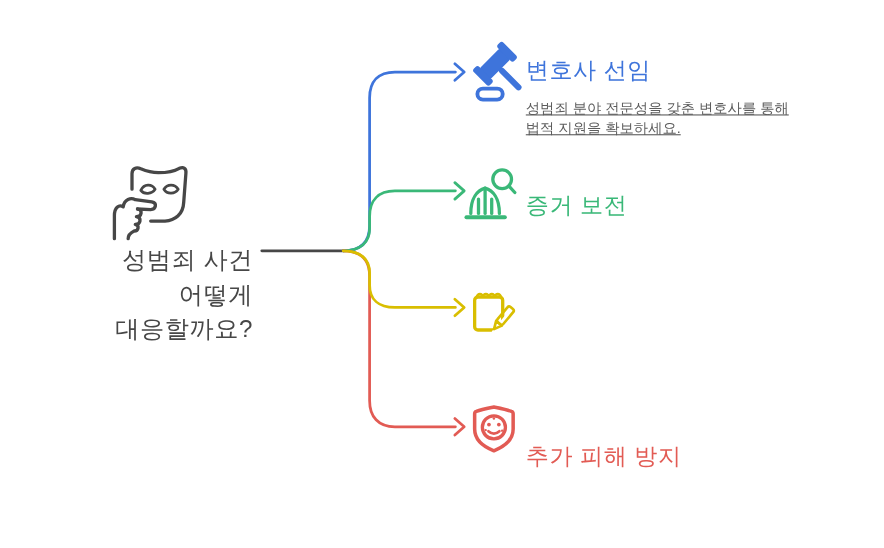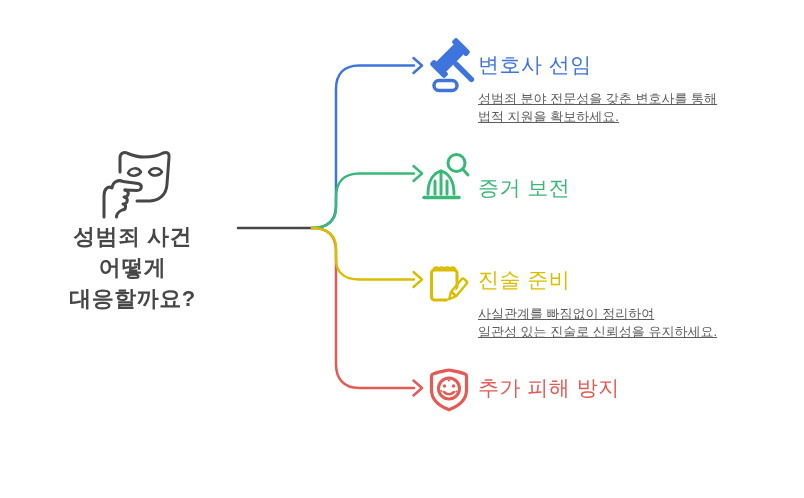--- a/index.html
+++ b/index.html
@@ -23,43 +23,43 @@
   .s-blue{stroke:var(--blue);}   .f-blue{fill:var(--blue);}
   .s-green{stroke:var(--green);}
   .s-yellow{stroke:var(--yellow);}
   .s-red{stroke:var(--red);}     .f-red{fill:var(--red);}
   .s-ink{stroke:var(--ink);}
 
   .main-title{
     position:absolute;
     left:35px; top:221px;
     width:195px;
-    text-align:center;
+    text-align:right;
     font-size:22px;
-    font-weight:700;
+    font-weight:400;
     line-height:31px;
     color:var(--ink);
     white-space:pre-line;
     letter-spacing:0.5px;
   }
   .branch{
     position:absolute;
     left:478px;
     width:320px;
   }
   .branch-title{
     font-size:21px;
     font-weight:400;
     line-height:25px;
     letter-spacing:0.5px;
   }
   .branch-title.blue{color:var(--blue);}
   .branch-title.green{color:var(--green);}
   .branch-title.yellow{color:var(--yellow);}
-  .branch-title.red{color:var(--red);}
+  .branch-title.red{color:var(--red);margin-top:28px;}
   .branch-desc{
     margin-top:13px;
     font-size:13px;
     line-height:18px;
     color:var(--muted);
     white-space:pre-line;
     text-decoration:underline;
   }
 </style>
 </head>
@@ -138,23 +138,18 @@
   <div class="branch" style="top:52px">
     <div class="branch-title blue">변호사 선임</div>
     <div class="branch-desc">성범죄 분야 전문성을 갖춘 변호사를 통해
 법적 지원을 확보하세요.</div>
   </div>
 
   <div class="branch" style="top:175px">
     <div class="branch-title green">증거 보전</div>
   </div>
 
-  <div class="branch" style="top:267px">
-    <div class="branch-title yellow">진술 준비</div>
-    <div class="branch-desc">사실관계를 빠짐없이 정리하여
-일관성 있는 진술로 신뢰성을 유지하세요.</div>
-  </div>
 
   <div class="branch" style="top:375px">
     <div class="branch-title red">추가 피해 방지</div>
   </div>
 
 </div>
 
 </body></html>

